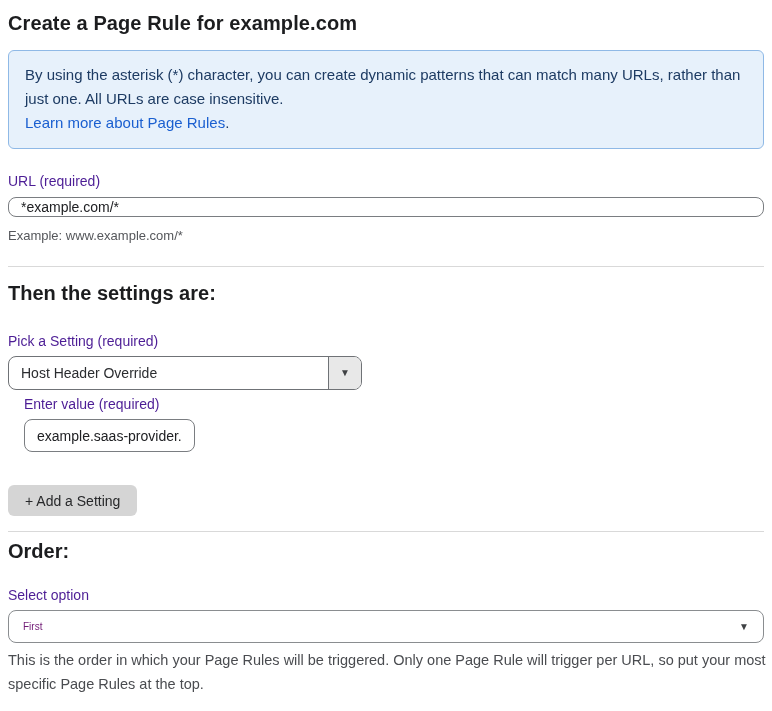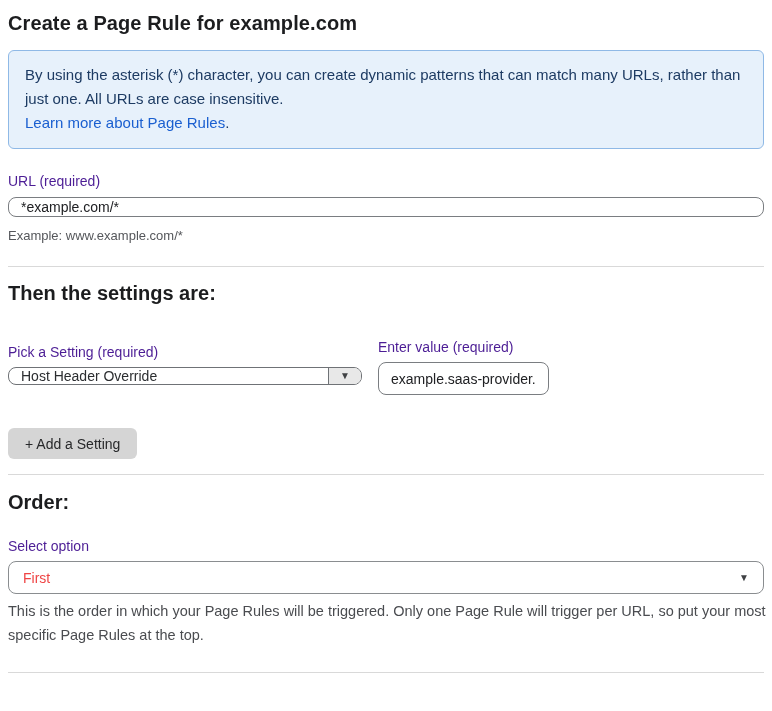--- a/index.html
+++ b/index.html
@@ -73,33 +73,34 @@
   .divider-1 { margin-top: 19px; }
   .divider-2 { margin-top: 15px; }
   .divider-3 { margin-top: 25px; }
 
   h2.section-heading {
     font-size: 20px;
     font-weight: 700;
     color: #1c1d1f;
   }
   .heading-settings { margin-top: 15px; }
-  .heading-order { margin-top: 16px; }
+  .heading-order { margin-top: 8px; }
 
   .settings-row {
     display: flex;
-    align-items: center;
+    align-items: flex-start;
     margin-top: 28px;
+    flex-direction: column;
   }
   .setting-col { width: 354px; }
   .value-col { margin-left: 16px; margin-top: 6px; }
 
   .select-box {
     margin-top: 7px;
-    height: 18px;
+    height: 34px;
     border: 1px solid #6f7276;
     border-radius: 8px;
     background: #fff;
     display: flex;
     align-items: stretch;
     overflow: hidden;
     cursor: pointer;
   }
   .select-box .select-value {
     flex: 1;
@@ -147,21 +148,21 @@
     height: 33px;
     border: 1px solid #8a8d90;
     border-radius: 8px;
     background: #fff;
     display: flex;
     align-items: center;
     justify-content: space-between;
     padding: 0 14px;
     cursor: pointer;
   }
-  .select-full .select-value { font-size: 14px; color: #ef4444; }
+  .select-full .select-value { font-size: 10px; color: #701a75; }
   .order-hint { margin-top: 5px; font-size: 14.5px; color: #4a4c50; line-height: 24px; width: 758px; }
 </style>
 </head>
 <body>
 
 <div class="container">
 
   <h1 class="page-title">Create a Page Rule for example.com</h1>
 
   <div class="info-box">

